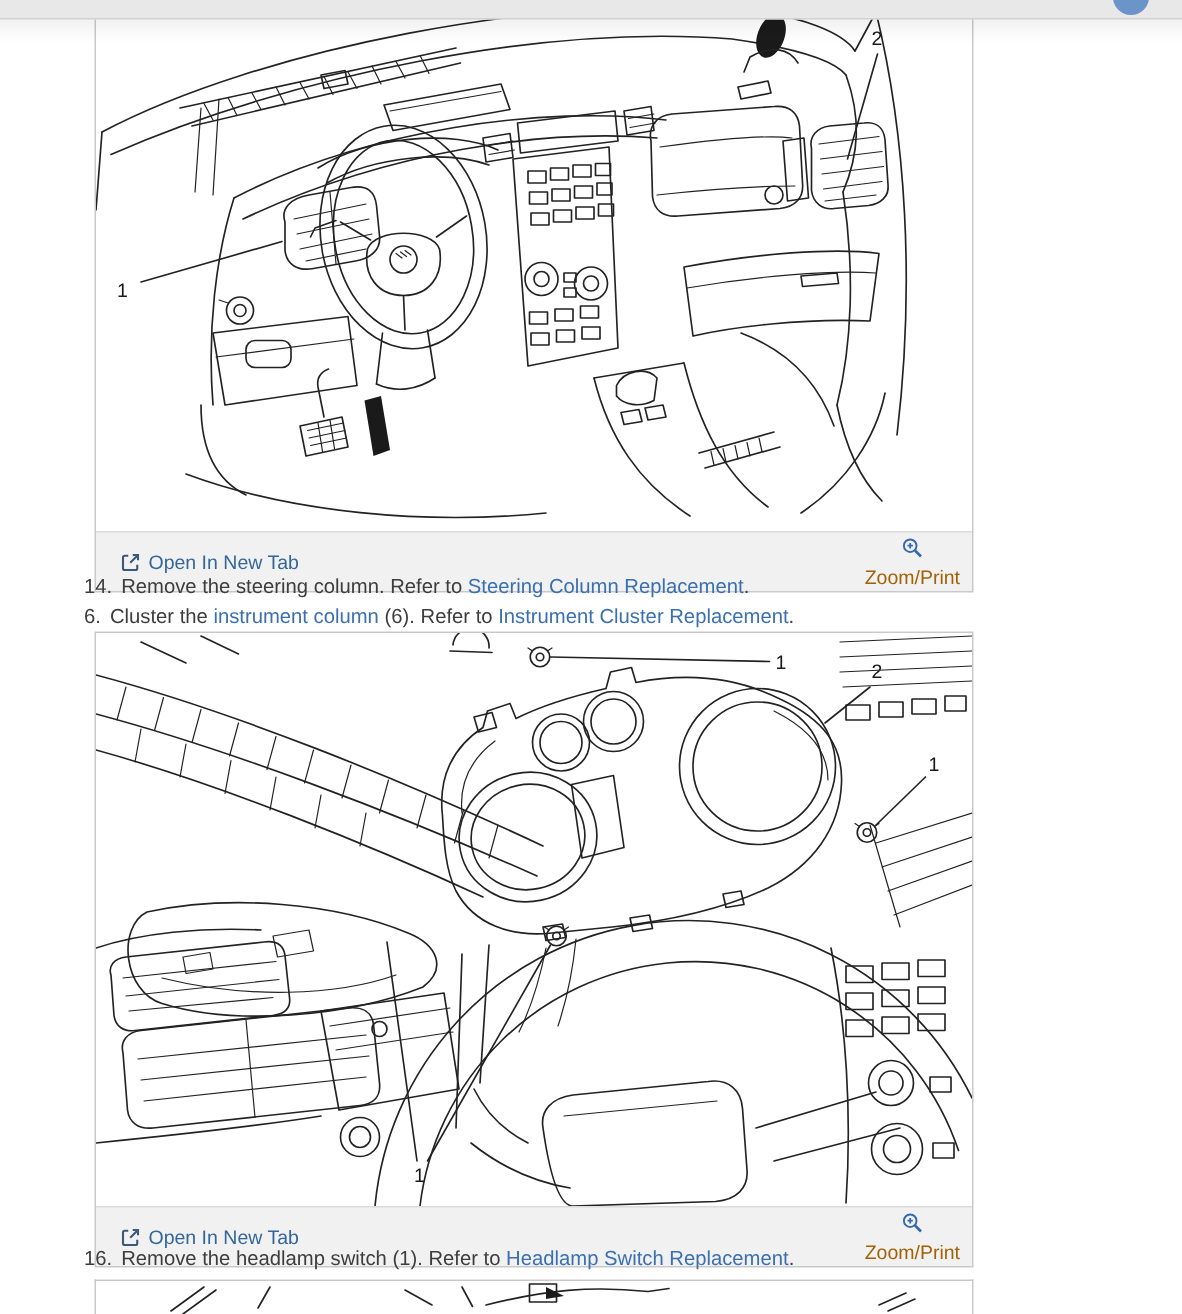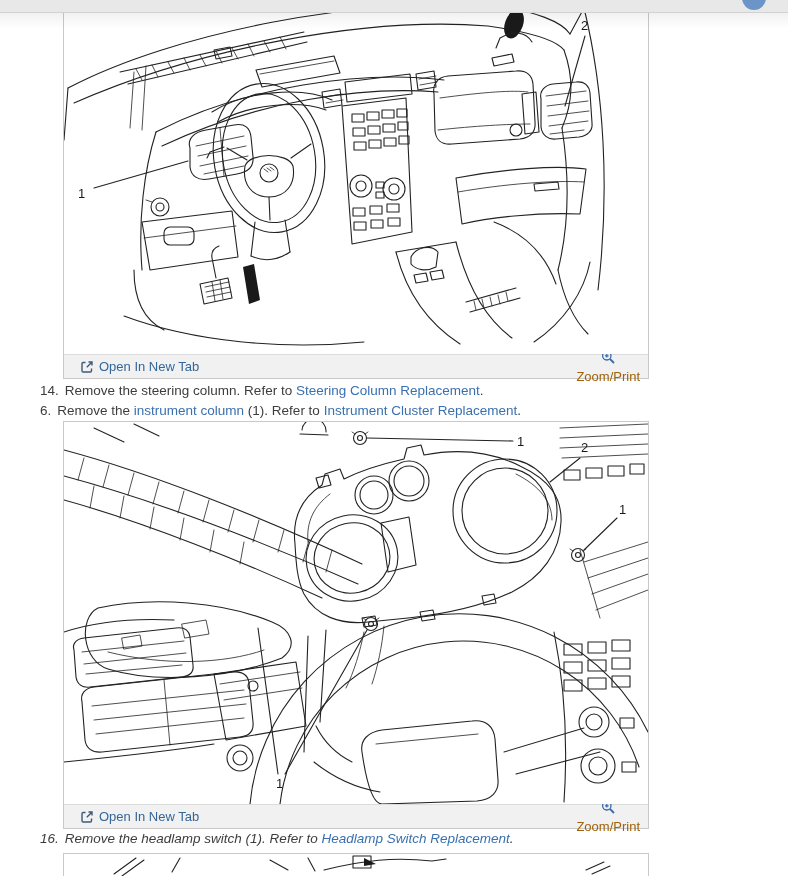--- a/index.html
+++ b/index.html
@@ -25,35 +25,35 @@
     border:1px solid #c9c9c9; z-index:1;
   }
   #fig1 { top:-31px; }
   #fig2 { top:421px; }
   #fig3 { top:853px; height:120px; border-bottom:none; }
   .fig-img { position:relative; width:584px; background:#fff; overflow:hidden; }
   #fig1 .fig-img { height:384px; }
   #fig2 .fig-img { height:382px; }
   #fig3 .fig-img { height:118px; }
   .fig-toolbar {
-    height:24px; background:#f1f1f1; border-top:1px solid #dcdcdc;
+    height:40px; background:#f1f1f1; border-top:1px solid #dcdcdc;
     display:flex; align-items:center; justify-content:space-between;
     padding:0 8px 0 16px; box-sizing:border-box;gap:40px;
   }
   .tb-btn { display:flex; align-items:center; gap:5px; font-size:13px; cursor:pointer; white-space:nowrap; }
   .tb-open { color:#336699; }
   .tb-zoom { color:#a16207;flex-direction:column; }
   .tb-btn svg { display:block; }
   .step {
-    position:absolute; left:40px; width:730px; font-size:13.5px;
+    position:absolute; left:56px; width:730px; font-size:13.5px;
     color:#3d3d3d; z-index:2; line-height:18px;
   }
   #step14 { top:382px; }
   #step15 { top:402px; }
-  #step16 { top:830px;font-style:italic; }
+  #step16 { top:830px; }
   .step-num { margin-right:6px; }
   .lnk { color:#3a70b0; cursor:pointer; }
   svg.draw { display:block; }
   svg.draw path, svg.draw circle, svg.draw ellipse, svg.draw line, svg.draw rect {
     fill:none; stroke:#222; stroke-width:1.1; stroke-linecap:round; stroke-linejoin:round;
   }
   svg.draw text { fill:#1a1a1a; font-family:"Liberation Sans",sans-serif; font-size:13px; stroke:none; }
   svg.draw .fill { fill:#1a1a1a; stroke:none; }
   svg.draw .thin { stroke-width:0.8; }
 </style>
@@ -199,21 +199,21 @@
       </svg>
       <span>Zoom/Print</span>
     </span>
   </div>
 </div>
 
 <div class="step" id="step14">
   <span class="step-num">14.</span><span>Remove the steering column. Refer to </span><span class="lnk">Steering Column Replacement</span><span>.</span>
 </div>
 <div class="step" id="step15">
-  <span class="step-num">6.</span><span>Remove the </span><span class="lnk">instrument column</span><span> (1). Refer to </span><span class="lnk">Instrument Cluster Replacement</span><span>.</span>
+  <span class="step-num">6.</span><span>Cluster the </span><span class="lnk">instrument column</span><span> (6). Refer to </span><span class="lnk">Instrument Cluster Replacement</span><span>.</span>
 </div>
 
 <div class="figure" id="fig2">
   <div class="fig-img">
     <svg class="draw" width="584" height="382" viewBox="0 0 584 382">
 
       <path d="M 0 28 C 90 52 200 96 298 142"></path>
       <path d="M 0 54 C 90 78 200 120 294 162"></path>
       <path class="thin" d="M 20 36 L 14 58 M 45 43 L 39 65 M 70 51 L 64 73 M 95 60 L 89 82 M 120 69 L 114 91 M 145 78 L 139 100 M 170 88 L 164 110 M 195 98 L 189 120 M 220 108 L 214 130 M 245 118 L 239 140 M 268 128 L 262 150"></path>
       <path d="M 0 78 C 80 100 180 140 258 176"></path>

